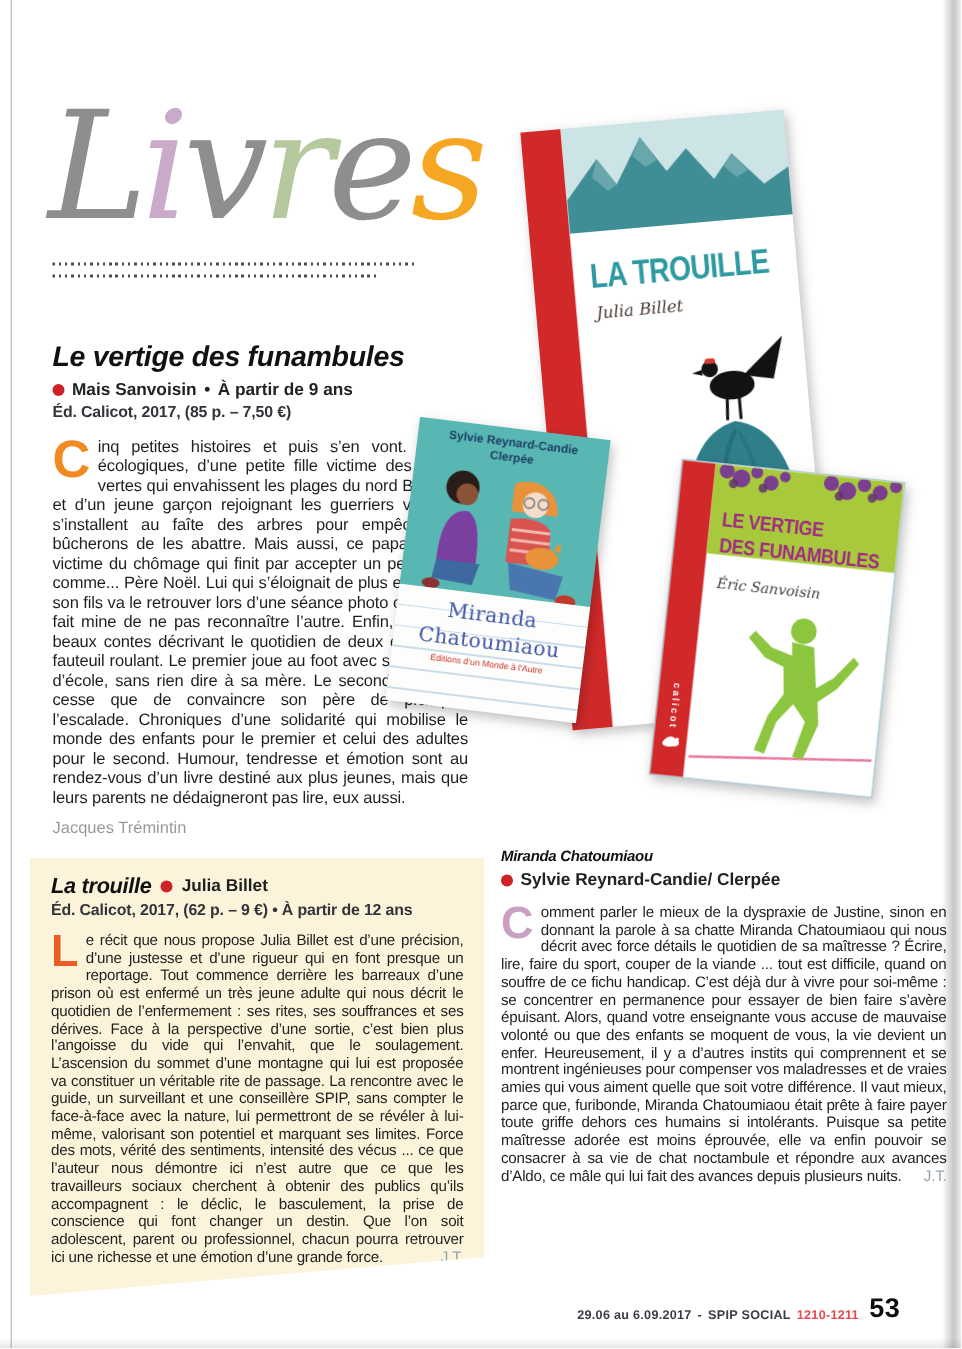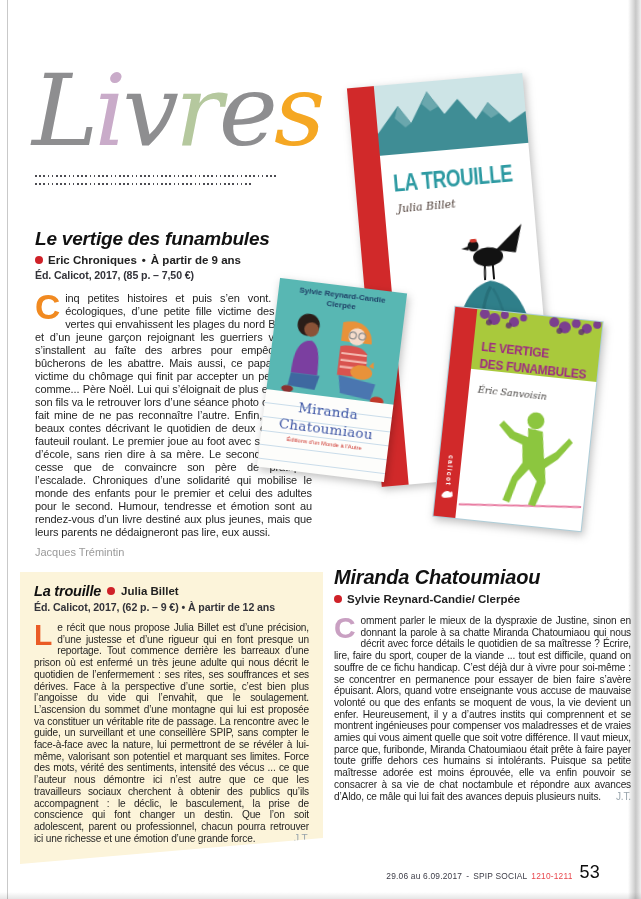--- a/index.html
+++ b/index.html
@@ -43,27 +43,27 @@
       padding:11px 14px;box-sizing:border-box;}
   .article2 .art-title{font-size:14.5px;}
   .article2 .titlerow{display:flex;align-items:center;gap:6px;}
   .article2 .author-inline{font-weight:bold;font-size:11.5px;}
   .article2 .edition{margin-top:2px;}
   .article2 .body{margin-top:9px;font-size:10.1px;line-height:11.7px;letter-spacing:-.15px;}
   .article2 .dropcap{font-size:30px;line-height:23px;color:#ea5b25;}
 
   
   .article3{position:absolute;left:334px;top:566px;width:297px;}
-  .article3 .art-title{font-size:20px;}
+  .article3 .art-title{font-size:10px;}
   .article3 .body{margin-top:10px;font-size:10.1px;line-height:11.7px;letter-spacing:-.15px;}
   .article3 .dropcap{font-size:30px;line-height:23px;color:#c9a0c2;}
 
   
   .footer{position:absolute;right:41px;top:863px;display:flex;align-items:flex-end;gap:4px;
-      font-size:8.4px;font-weight:normal;color:#3b3b46;letter-spacing:.2px;}
+      font-size:8.4px;font-weight:bold;color:#3b3b46;letter-spacing:.2px;}
   .footer .issue{color:#e8474d;}
   .footer .pageno{font-size:18px;color:#0d0d0d;margin-left:3px;line-height:1;}
 
   
   .covers{position:absolute;left:0;top:0;width:641px;height:899px;pointer-events:none;}
   .book{position:absolute;background:#fff;filter:drop-shadow(2px 3px 4px rgba(0,0,0,.25));}
   .spine{position:absolute;left:0;top:0;bottom:0;background:#d1292a;}
   .calicot{position:absolute;left:0;width:100%;display:flex;flex-direction:column;align-items:center;gap:3px;}
   .calicot .ctext{writing-mode:vertical-rl;font-size:6.5px;color:#fff;letter-spacing:1.5px;font-weight:bold;}
 
@@ -110,21 +110,21 @@
   <div class="masthead">
     <span style="color:#8e8e90">L</span><span style="color:#c9abc9">i</span><span style="color:#8e8e90">v</span><span style="color:#b5c89e">r</span><span style="color:#8e8e90">e</span><span style="color:#f5a723">s</span>
   </div>
   <div class="dotted rule1"></div>
   <div class="dotted rule2"></div>
 
   <div class="article1">
     <div class="art-title">Le vertige des funambules</div>
     <div class="byline">
       <span class="dot"></span>
-      <span>Eric Chroniques</span>
+      <span>Mais Sanvoisin</span>
       <span>•</span>
       <span>À partir de 9 ans</span>
     </div>
     <div class="edition">Éd. Calicot, 2017, (85 p. – 7,50 €)</div>
     <div class="body">
       <span class="dropcap">C</span><span>inq petites histoires et puis s’en vont. Celles, écologiques, d’une petite fille victime des algues vertes qui envahissent les plages du nord Bretagne et d’un jeune garçon rejoignant les guerriers verts qui s’installent au faîte des arbres pour empêcher les bûcherons de les abattre. Mais aussi, ce papa divorcé victime du chômage qui finit par accepter un petit boulot comme... Père Noël. Lui qui s’éloignait de plus en plus de son fils va le retrouver lors d’une séance photo où chacun fait mine de ne pas reconnaître l’autre. Enfin, ces deux beaux contes décrivant le quotidien de deux enfants en fauteuil roulant. Le premier joue au foot avec ses copains d’école, sans rien dire à sa mère. Le second n’aura de cesse que de convaincre son père de pratiquer l’escalade. Chroniques d’une solidarité qui mobilise le monde des enfants pour le premier et celui des adultes pour le second. Humour, tendresse et émotion sont au rendez-vous d’un livre destiné aux plus jeunes, mais que leurs parents ne dédaigneront pas lire, eux aussi.</span>
     </div>
     <div class="sig">Jacques Trémintin</div>
   </div>
 

